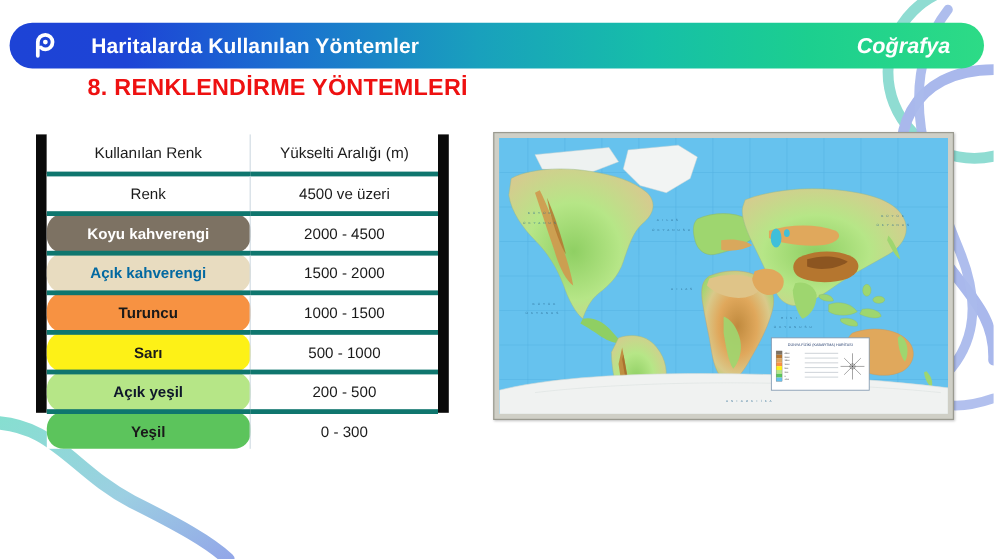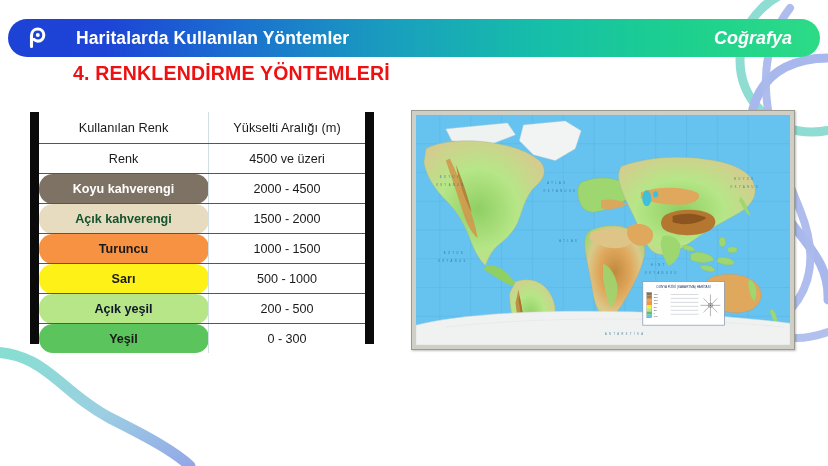--- a/index.html
+++ b/index.html
@@ -118,21 +118,21 @@
     border-collapse: collapse;
     table-layout: fixed;
     background: #ffffff;
   }
   .color-table td {
     height: 29px;
     font-size: 12.6px;
     text-align: center;
     vertical-align: middle;
     color: #1a1a1a;
-    border-bottom: 1px solid #0f766e;
+    border-bottom: 4px solid #0f766e;
     padding: 0;
     white-space: nowrap;
   }
   .color-table tr:last-child td { border-bottom: none; }
   .col-left  { width: 52%; }
   .col-right { width: 48%; border-left: 1px solid #d3dde4; }
 
   .hdr td {
     font-size: 12.8px;
     color: #1c1c1c;
@@ -206,40 +206,40 @@
       <path d="M9.5 21.5 L9.5 10.5 C9.5 6.6 12.4 4 15.8 4 C19.2 4 21.8 6.7 21.8 10.1 C21.8 13.5 19.2 16.1 15.9 16.1 C14.3 16.1 13.0 15.5 12.1 14.5" fill="none" stroke="#ffffff" stroke-width="3.1" stroke-linecap="round" stroke-linejoin="round"></path>
       <circle cx="15.8" cy="10.1" r="2.0" fill="#ffffff"></circle>
     </svg>
   </span>
 
   <span class="header-title">Haritalarda Kullanılan Yöntemler</span>
 
   <span class="header-subject">Coğrafya</span>
 </div>
 
-<div class="slide-heading">4. RENKLENDİRME YÖNTEMLERİ</div>
+<div class="slide-heading">8. RENKLENDİRME YÖNTEMLERİ</div>
 
 <div class="table-wrap">
   <div class="black-bar left"></div>
   <table class="color-table">
     <tbody id="table-body">
         <tr class="hdr">
           <td class="col-left">Kullanılan Renk</td>
           <td class="col-right">Yükselti Aralığı (m)</td>
         </tr>
         <tr>
           <td class="col-left sw-plain" style="background: rgb(255, 255, 255); color: rgb(26, 26, 26);">Renk</td>
           <td class="col-right">4500 ve üzeri</td>
         </tr>
         <tr>
           <td class="col-left sw-label" style="background: rgb(125, 114, 99); color: rgb(255, 255, 255);">Koyu kahverengi</td>
           <td class="col-right">2000 - 4500</td>
         </tr>
         <tr>
-          <td class="col-left sw-label" style="background: rgb(232, 220, 192); color: #14532d;">Açık kahverengi</td>
+          <td class="col-left sw-label" style="background: rgb(232, 220, 192); color: #0369a1;">Açık kahverengi</td>
           <td class="col-right">1500 - 2000</td>
         </tr>
         <tr>
           <td class="col-left sw-label" style="background: rgb(247, 146, 66); color: rgb(26, 26, 26);">Turuncu</td>
           <td class="col-right">1000 - 1500</td>
         </tr>
         <tr>
           <td class="col-left sw-label" style="background: rgb(253, 241, 23); color: rgb(26, 26, 26);">Sarı</td>
           <td class="col-right">500 - 1000</td>
         </tr>

